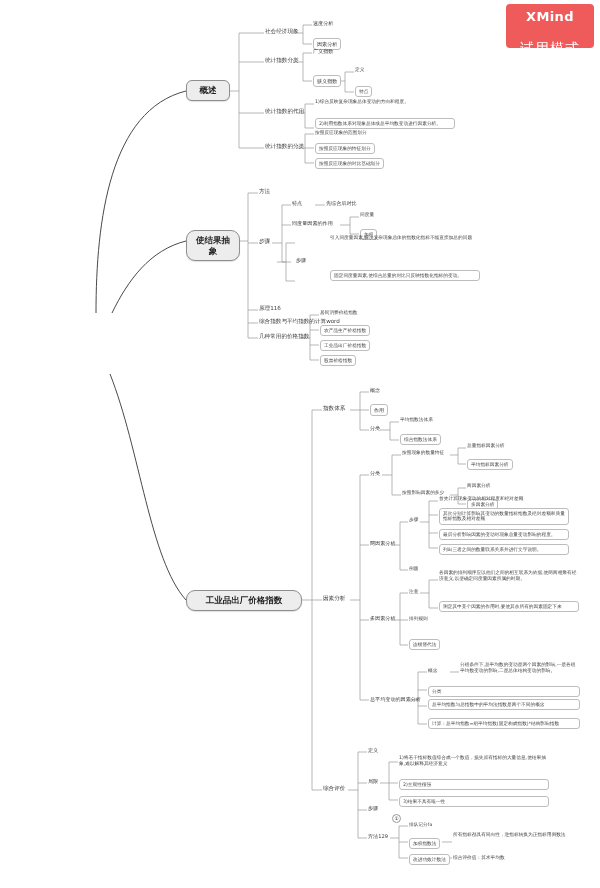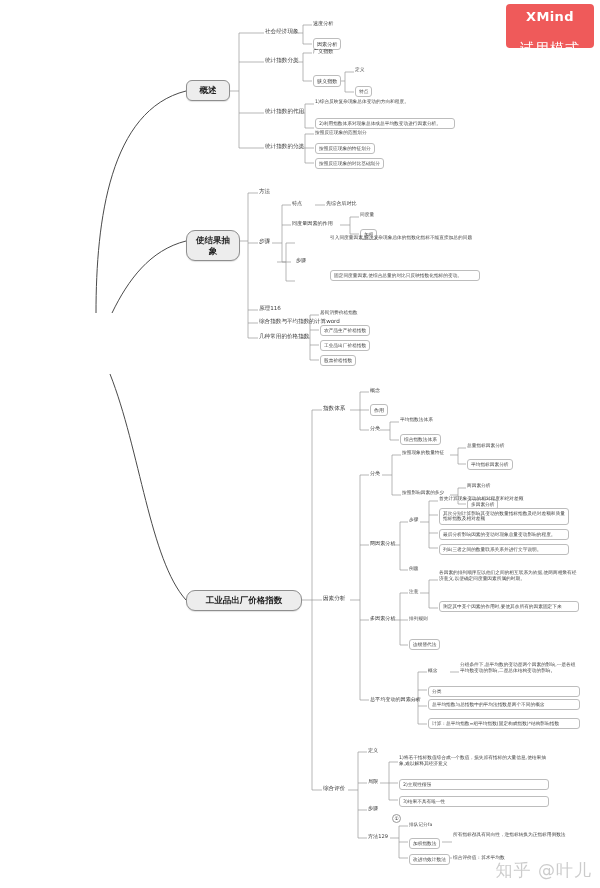--- a/index.html
+++ b/index.html
@@ -257,15 +257,14 @@
   <div class="node lv4 boxed" style="left:409px; top:838px;">加权指数法</div>
   <div class="node lv4" style="left:453px; top:832px; width:130px;">所有指标都具有同向性，逆指标转换为正指标用倒数法</div>
   <div class="node lv4 boxed" style="left:409px; top:854px;">改进功效计数法</div>
   <div class="node lv4" style="left:453px; top:855px; width:120px;">综合评价值：算术平均数</div>
 
   <div class="wm-xmind">
     <div>XMind</div>
     <div class="sub">试用模式</div>
   </div>
 
-  <div class="wm-zhihu">知乎 @叶儿</div>
 
 </div>
 
 </body></html>

